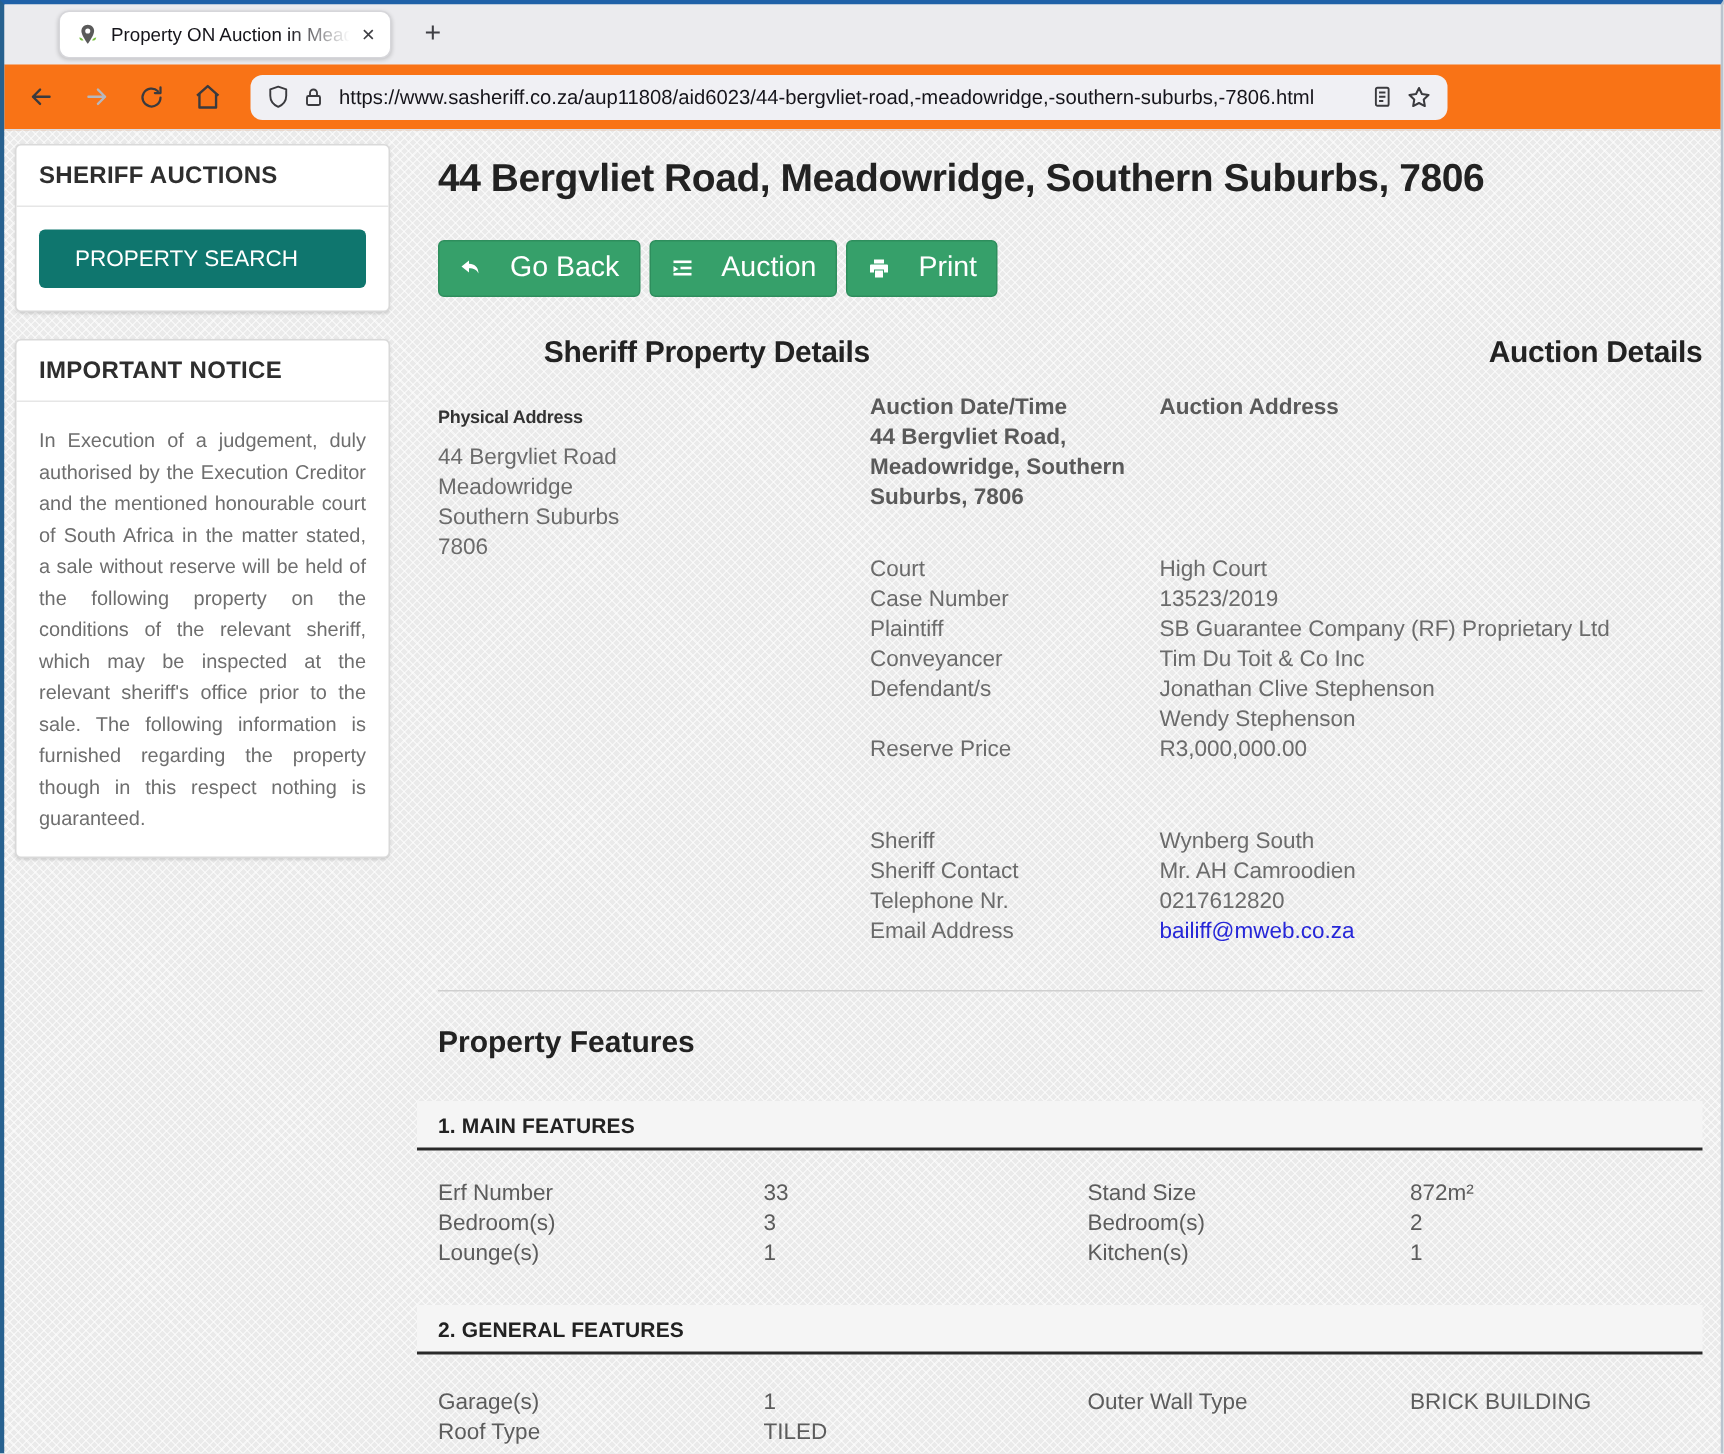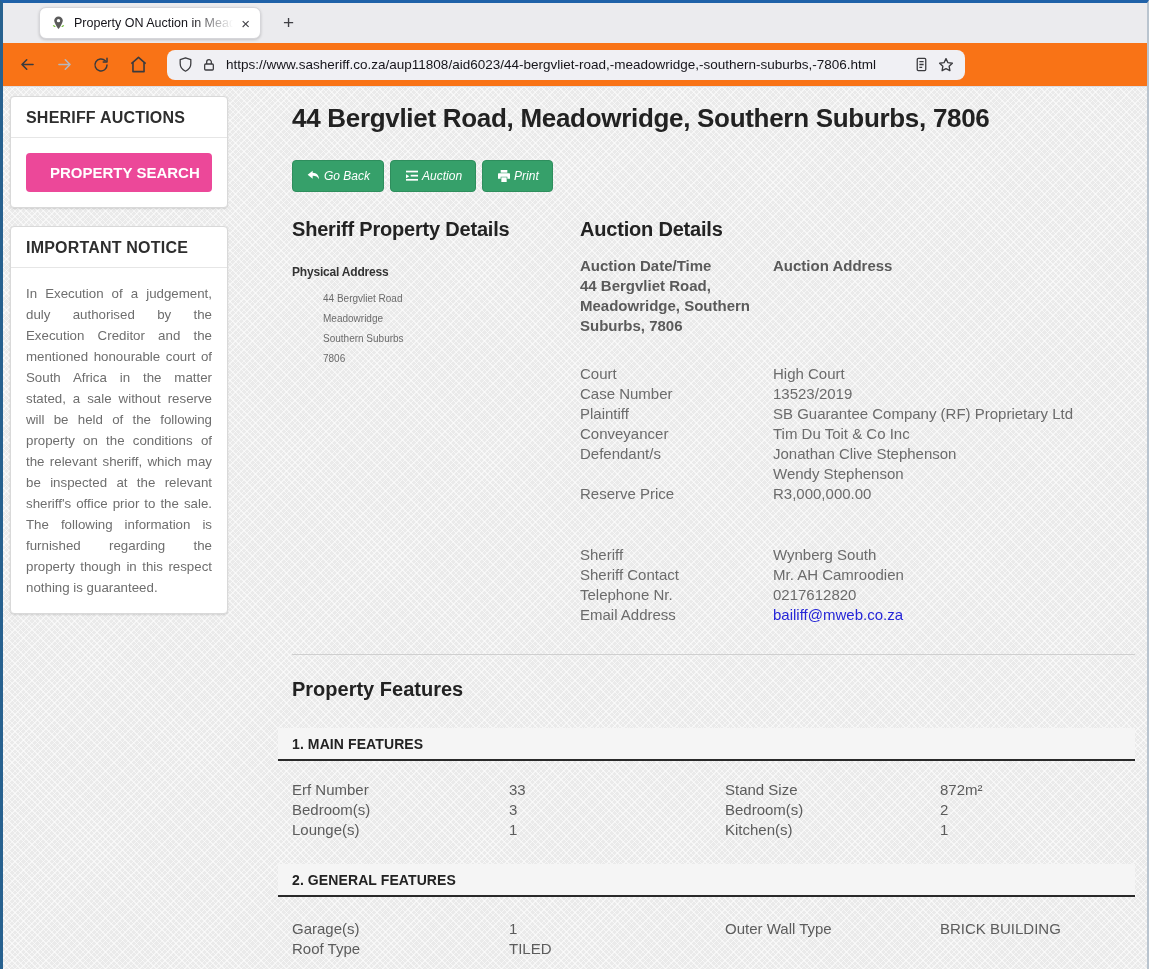--- a/index.html
+++ b/index.html
@@ -25,39 +25,39 @@
   .urlbar .sep { flex:1; }
   .url-text { font-size:13.5px; color:#15141a; margin-left:9px; white-space:nowrap; overflow:hidden; }
   .u-icon { display:flex; align-items:center; margin-left:7px; }
 
   
   .page { flex:1; display:flex; overflow:hidden;
     background-color:#eaeaea;
     background-image:repeating-linear-gradient(45deg,rgba(255,255,255,.55) 0 1px,transparent 1px 4px),repeating-linear-gradient(-45deg,rgba(255,255,255,.55) 0 1px,transparent 1px 4px); }
 
   .sidebar { width:262px; flex:none; padding:9px 0 0 7px; }
-  .card { width:218px; background:#fff; border:1px solid #d9d9d9; border-radius:4px; box-shadow:0 1px 2px rgba(0,0,0,.12); margin-bottom:18px; }
+  .card { width:250px; background:#fff; border:1px solid #d9d9d9; border-radius:4px; box-shadow:0 1px 2px rgba(0,0,0,.12); margin-bottom:18px; }
   .card-header { padding:12px 15px 10px 15px; font-size:16px; font-weight:bold; letter-spacing:.2px; color:#2e2e2e; border-bottom:1px solid #e6e6e6; }
   .card-body { padding:15px; }
-  .search-btn { display:block; width:100%; background:#ec4899; color:#fff; border:none; border-radius:4px; font-family:inherit; font-size:15px; text-align:left; padding:11px 10px 11px 24px; cursor:pointer;font-weight:bold; }
+  .search-btn { display:block; width:100%; background:#0f766e; color:#fff; border:none; border-radius:4px; font-family:inherit; font-size:15px; text-align:left; padding:11px 10px 11px 24px; cursor:pointer; }
   .notice-text { font-size:13.3px; line-height:21px; color:#6e6e6e; text-align:justify; }
 
   .main { flex:1; padding:12px 12px 0 27px; overflow:hidden; }
   .page-title { font-size:26px; font-weight:bold; letter-spacing:-.3px; color:#222; margin-top:4px; }
 
   .btn-row { margin-top:26px; display:flex; gap:6px; }
-  .gbtn { display:inline-flex; align-items:center; gap:2px; background:#36a06a; border:1px solid #2e8e5d; color:#fff; border-radius:4px; font-family:inherit; font-size:12px; padding:7px 13px; cursor:pointer;font-style:italic; }
+  .gbtn { display:inline-flex; align-items:center; gap:18px; background:#36a06a; border:1px solid #2e8e5d; color:#fff; border-radius:4px; font-family:inherit; font-size:19px; padding:7px 13px; cursor:pointer; }
   .gbtn svg { display:block; }
 
   .cols { margin-top:26px; display:flex; }
   .col-left { width:288px; flex:none; }
   .col-right { flex:1; min-width:0; }
-  .h2 { font-size:20px; font-weight:bold; letter-spacing:-.2px; color:#222; }
+  .h2 { font-size:20px; font-weight:bold; letter-spacing:-.2px; color:#222;text-align:right; }
   .h3 { font-size:12px; font-weight:bold; letter-spacing:-.2px; color:#333; margin-top:24px; }
-  .addr-line { font-size:10px; color:#6b6b6b; line-height:20px;margin-left:31px; }
+  .addr-line { font-size:15px; color:#6b6b6b; line-height:20px; }
   .addr-block { margin-top:10px; }
 
   .dgrid { display:grid; grid-template-columns:193px 1fr; font-size:15px; line-height:20px; color:#6b6b6b; }
   .dgrid .lbl { padding-right:8px; }
   .dgrid.bold { font-weight:bold; color:#5a5a5a; }
   .g1 { margin-top:15px; }
   .g2 { margin-top:28px; }
   .g3 { }
   .g4 { margin-top:41px; }
   .email-link { color:#2626d8; text-decoration:none; }

